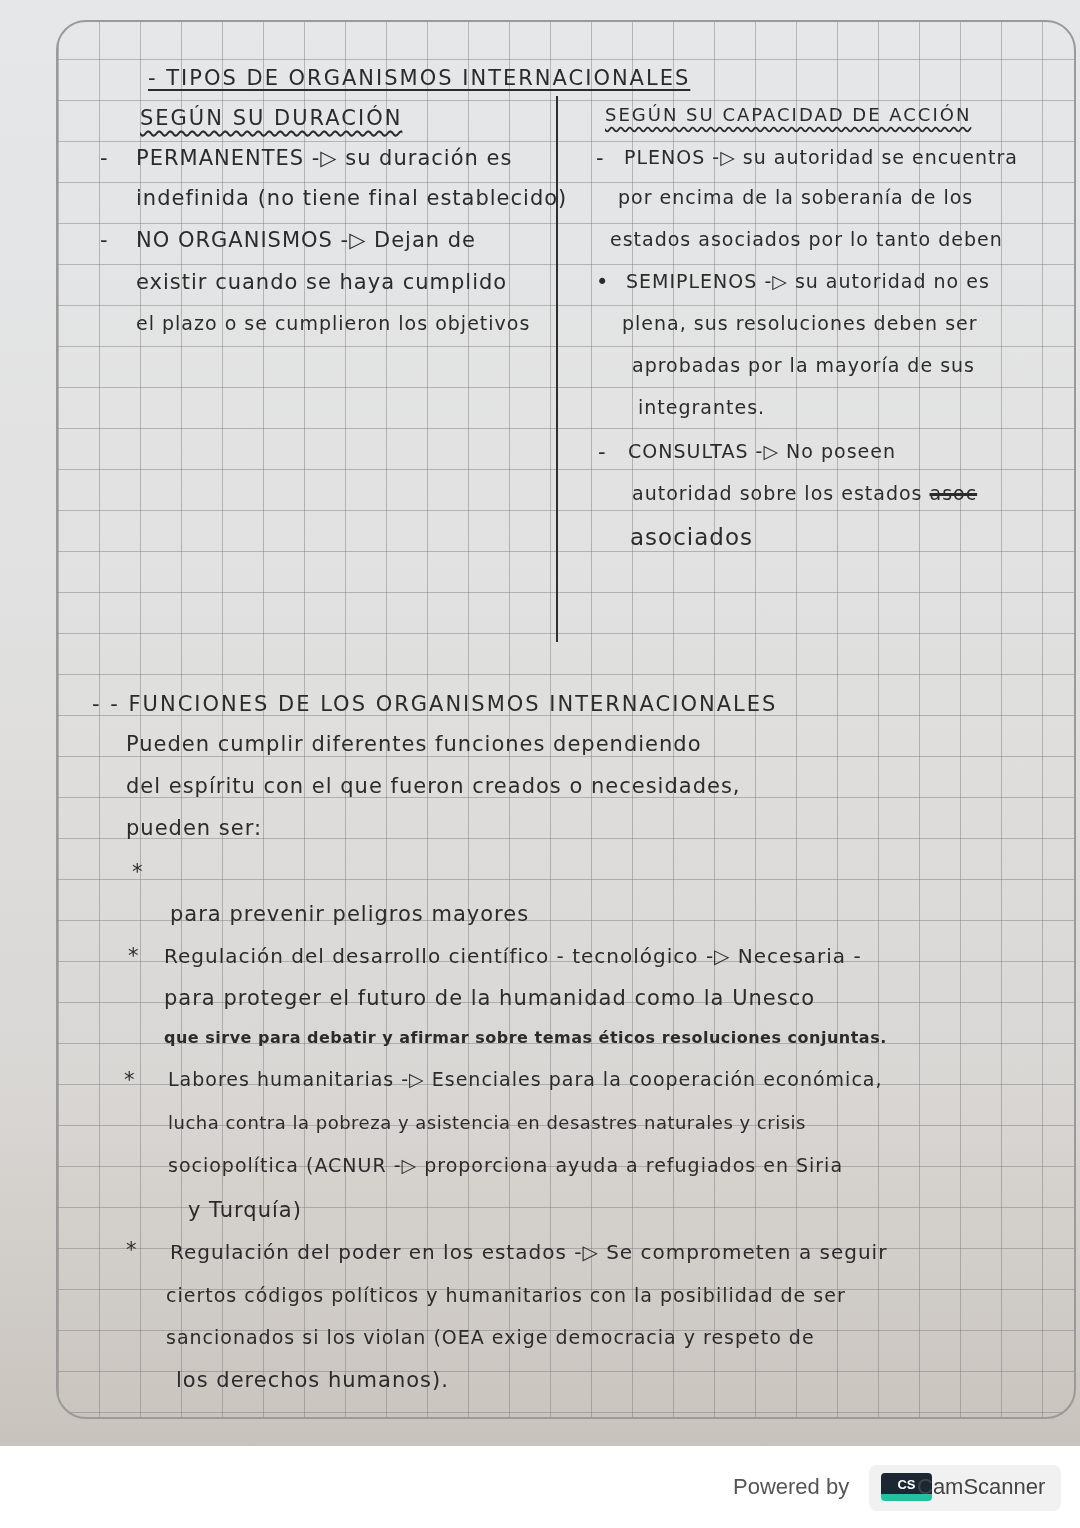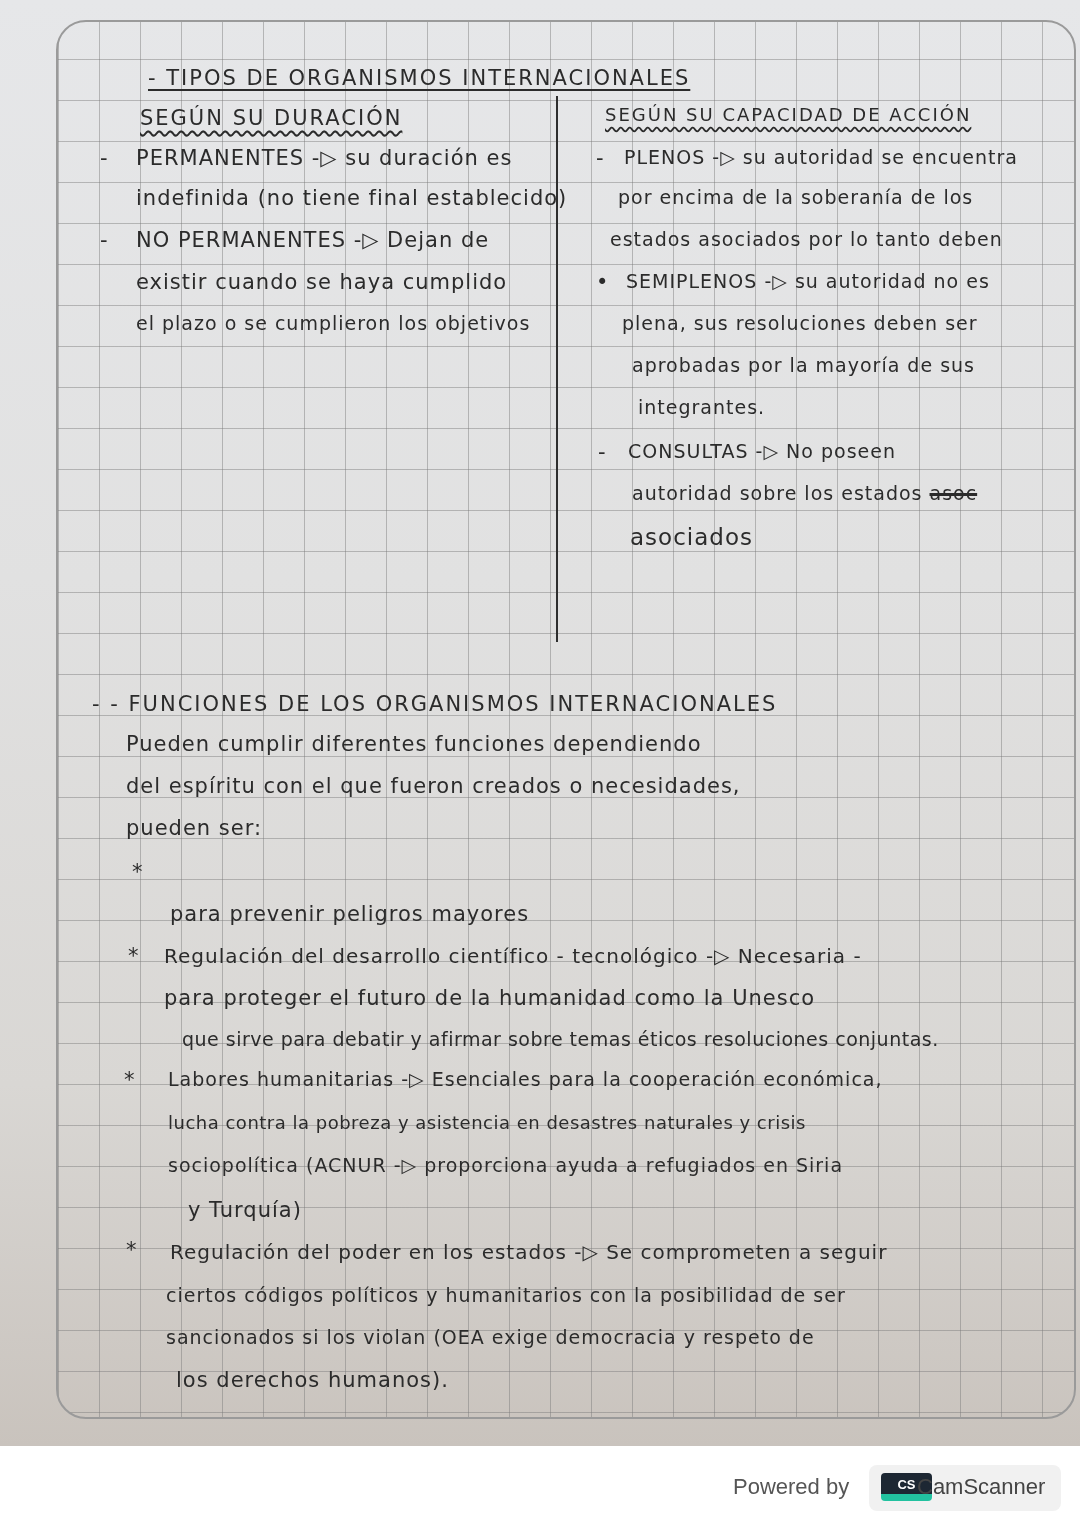--- a/index.html
+++ b/index.html
@@ -69,21 +69,21 @@
     <span class="ul">- TIPOS DE ORGANISMOS INTERNACIONALES</span>
   </div>
 
   <div class="hw caps wavy" style="left:140px; top:106px;">SEGÚN SU DURACIÓN</div>
 
   <div class="hw" style="left:100px; top:146px;">-</div>
   <div class="hw" style="left:136px; top:146px;">PERMANENTES -▷ su duración es</div>
   <div class="hw" style="left:136px; top:186px;">indefinida (no tiene final establecido)</div>
 
   <div class="hw" style="left:100px; top:228px;">-</div>
-  <div class="hw" style="left:136px; top:228px;">NO PERMANENTES -▷ Dejan de</div>
+  <div class="hw" style="left:136px; top:228px;">NO ORGANISMOS -▷ Dejan de</div>
   <div class="hw" style="left:136px; top:270px;">existir cuando se haya cumplido</div>
   <div class="hw" style="left:136px; top:312px; font-size:19px;">el plazo o se cumplieron los objetivos</div>
 
   <div class="divider"></div>
 
   <div class="hw caps wavy" style="left:597px; top:104px; font-size:18px;margin-left:8px;">SEGÚN SU CAPACIDAD DE ACCIÓN</div>
 
   <div class="hw" style="left:596px; top:146px;">-</div>
   <div class="hw" style="left:624px; top:146px; font-size:19px;">PLENOS -▷ su autoridad se encuentra</div>
   <div class="hw" style="left:610px; top:228px; font-size:19px;">estados asociados por lo tanto deben</div>
@@ -107,21 +107,21 @@
   <div class="hw" style="left:126px; top:732px;">Pueden cumplir diferentes funciones dependiendo</div>
   <div class="hw" style="left:126px; top:774px;">del espíritu con el que fueron creados o necesidades,</div>
   <div class="hw" style="left:126px; top:816px;">pueden ser:</div>
 
   <div class="hw" style="left:132px; top:860px;">*</div>
   <div class="hw" style="left:170px; top:902px;">para prevenir peligros mayores</div>
 
   <div class="hw" style="left:128px; top:944px;">*</div>
   <div class="hw" style="left:164px; top:944px; font-size:20px;">Regulación del desarrollo científico - tecnológico -▷ Necesaria -</div>
   <div class="hw" style="left:164px; top:986px;">para proteger el futuro de la humanidad como la Unesco</div>
-  <div class="hw" style="left:182px; top:1028px; font-size:19px; letter-spacing:0.5px;">que sirve para debatir y afirmar sobre temas éticos resoluciones conjuntas.</div>
+  <div class="hw" style="left:164px; top:1028px; font-size:16px; letter-spacing:0.5px;font-weight:bold;">que sirve para debatir y afirmar sobre temas éticos resoluciones conjuntas.</div>
 
   <div class="hw" style="left:124px; top:1068px;">*</div>
   <div class="hw" style="left:168px; top:1068px; font-size:19px;">Labores humanitarias -▷ Esenciales para la cooperación económica,</div>
   <div class="hw" style="left:168px; top:1112px; font-size:18px; letter-spacing:0.5px;">lucha contra la pobreza y asistencia en desastres naturales y crisis</div>
   <div class="hw" style="left:168px; top:1154px; font-size:19px;">sociopolítica (ACNUR -▷ proporciona ayuda a refugiados en Siria</div>
   <div class="hw" style="left:172px; top:1198px;margin-left:16px;">y Turquía)</div>
 
   <div class="hw" style="left:126px; top:1238px;">*</div>
   <div class="hw" style="left:170px; top:1240px; font-size:20px;">Regulación del poder en los estados -▷ Se comprometen a seguir</div>
   <div class="hw" style="left:166px; top:1284px; font-size:19px;">ciertos códigos políticos y humanitarios con la posibilidad de ser</div>

